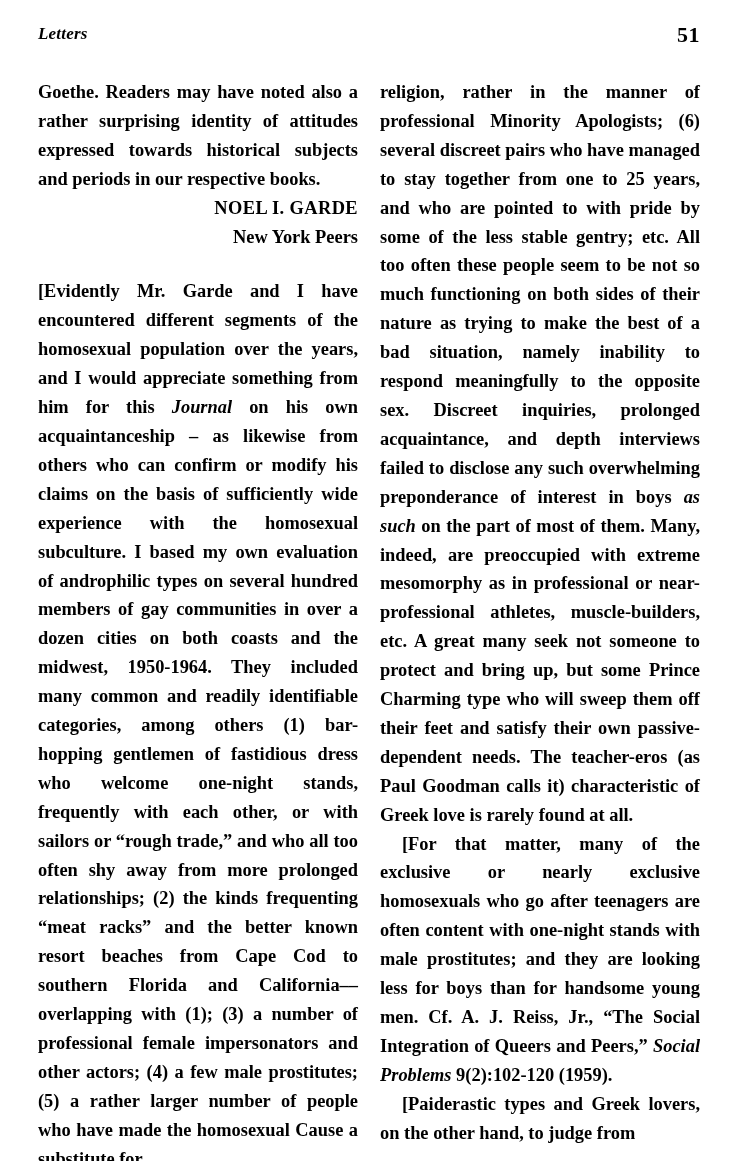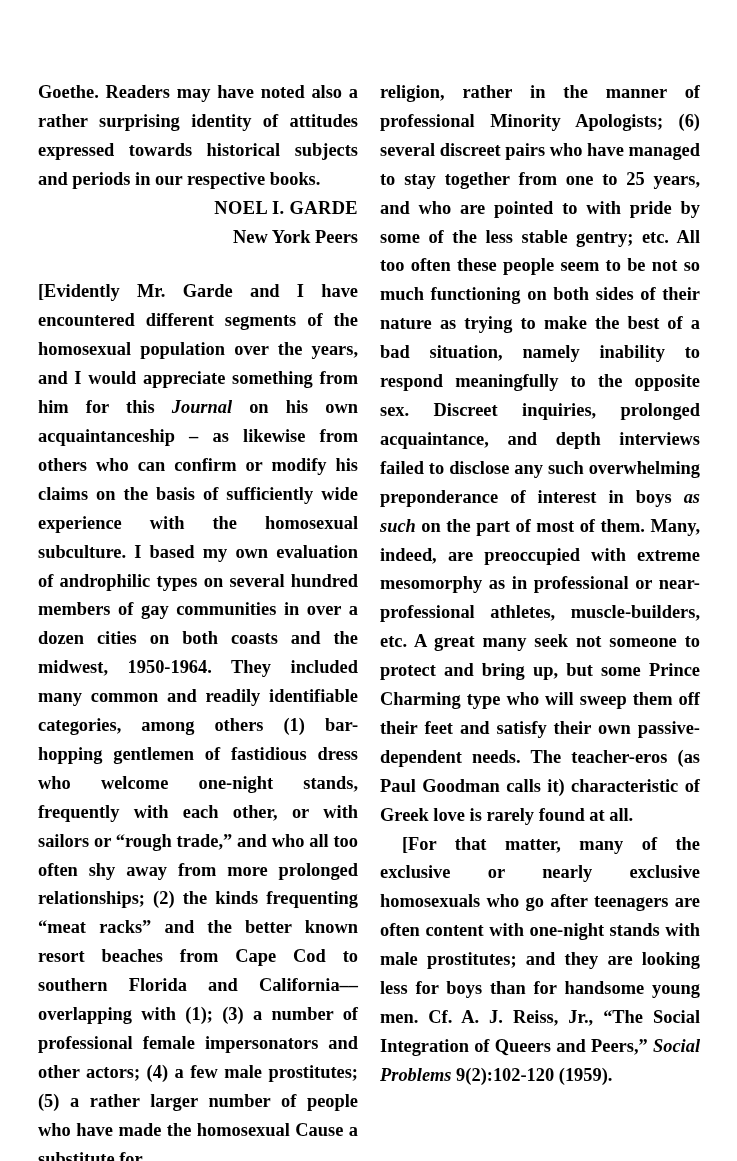--- a/index.html
+++ b/index.html
@@ -96,20 +96,24 @@
     font-variant: small-caps;
     letter-spacing: 0.4px;
     text-align: right;
   }
 </style>
 </head>
 <body>
 
 <div class="page">
 
+  <div class="running-head">
+    <span class="running-head-title">Letters</span>
+    <span class="running-head-folio">51</span>
+  </div>
 
   <div class="columns">
 
     <div class="column">
 
       <p class="para">
         <span>Goethe. Readers may have noted also a rather surprising identity of attitudes expressed towards historical subjects and periods in our respective books.</span>
       </p>
 
       <div class="signature-line">
@@ -128,17 +132,20 @@
     <div class="column">
 
       <p class="para">
         <span>religion, rather in the manner of professional Minority Apologists; (6) several discreet pairs who have managed to stay together from one to 25 years, and who are pointed to with pride by some of the less stable gentry; etc. All too often these people seem to be not so much functioning on both sides of their nature as trying to make the best of a bad situation, namely inability to respond meaningfully to the opposite sex. Discreet inquiries, prolonged acquaintance, and depth interviews failed to disclose any such overwhelming preponderance of interest in boys </span><em>as such</em><span> on the part of most of them. Many, indeed, are preoccupied with extreme mesomorphy as in professional or near-professional athletes, muscle-builders, etc. A great many seek not someone to protect and bring up, but some Prince Charming type who will sweep them off their feet and satisfy their own passive-dependent needs. The teacher-eros (as Paul Goodman calls it) characteristic of Greek love is rarely found at all.</span>
       </p>
 
       <p class="para para-indent">
         <span>[For that matter, many of the exclusive or nearly exclusive homosexuals who go after teenagers are often content with one-night stands with male prostitutes; and they are looking less for boys than for handsome young men. Cf. A. J. Reiss, Jr., “The Social Integration of Queers and Peers,” </span><em>Social Problems</em><span> 9(2):102-120 (1959).</span>
       </p>
 
+      <p class="para para-indent">
+        <span>[Paiderastic types and Greek lovers, on the other hand, to judge from</span>
+      </p>
 
     </div>
 
   </div>
 </div>
 
 </body></html>

